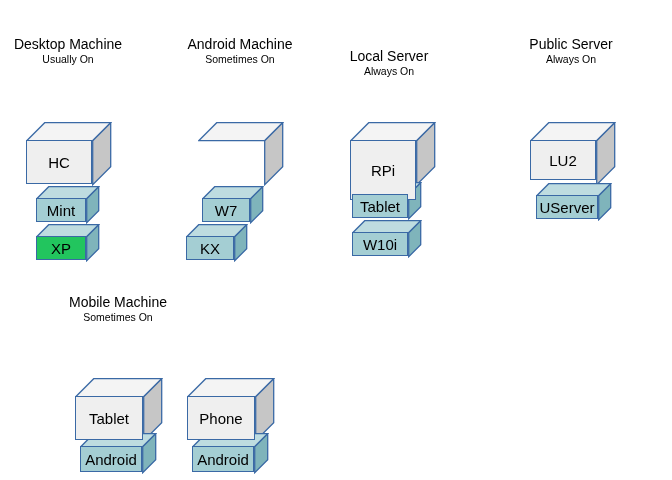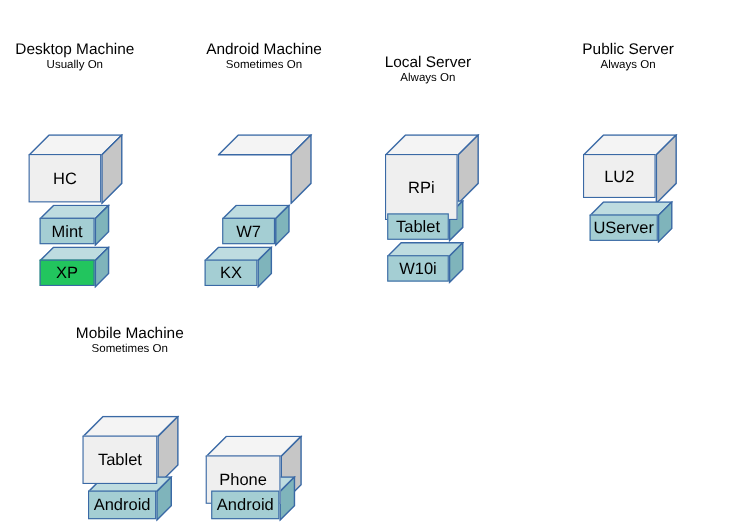--- a/index.html
+++ b/index.html
@@ -129,21 +129,21 @@
     </div>
     <div class="box3d box-machine" style="left: 75px; top: 350px; width: 86px; height: 62px;">
       <svg width="88" height="64" style="position: absolute; left: 0px; top: 0px;">
         <path d="M0.7,18.7 L18.7,0.7 L86.7,0.7 L68.7,18.7 Z" fill="#F4F4F4" stroke="#3A69A5" stroke-width="1.3" stroke-linejoin="miter"></path>
         <path d="M68.7,18.7 L86.7,0.7 L86.7,44.7 L68.7,62.7 Z" fill="#C6C6C6" stroke="#3A69A5" stroke-width="1.3" stroke-linejoin="miter"></path>
       </svg>
       <div class="front" style="top: 18px; width: 68px; height: 44px; background: rgb(239, 239, 239);">
         <span class="lbl">Tablet</span>
       </div>
     </div>
-    <div class="box3d box-machine" style="left: 187px; top: 368px; width: 99px; height: 62px;">
+    <div class="box3d box-machine" style="left: 187px; top: 350px; width: 99px; height: 62px;">
       <svg width="88" height="64" style="position: absolute; left: 0px; top: 0px;">
         <path d="M0.7,18.7 L18.7,0.7 L86.7,0.7 L68.7,18.7 Z" fill="#F4F4F4" stroke="#3A69A5" stroke-width="1.3" stroke-linejoin="miter"></path>
         <path d="M68.7,18.7 L86.7,0.7 L86.7,44.7 L68.7,62.7 Z" fill="#C6C6C6" stroke="#3A69A5" stroke-width="1.3" stroke-linejoin="miter"></path>
       </svg>
       <div class="front" style="top: 18px; width: 68px; height: 44px; background: rgb(239, 239, 239);">
         <span class="lbl">Phone</span>
       </div>
     </div>
     <div class="box3d box-os" style="left: 36px; top: 158px; width: 62px; height: 36px;">
       <svg width="64" height="38" style="position: absolute; left: 0px; top: 0px;">

